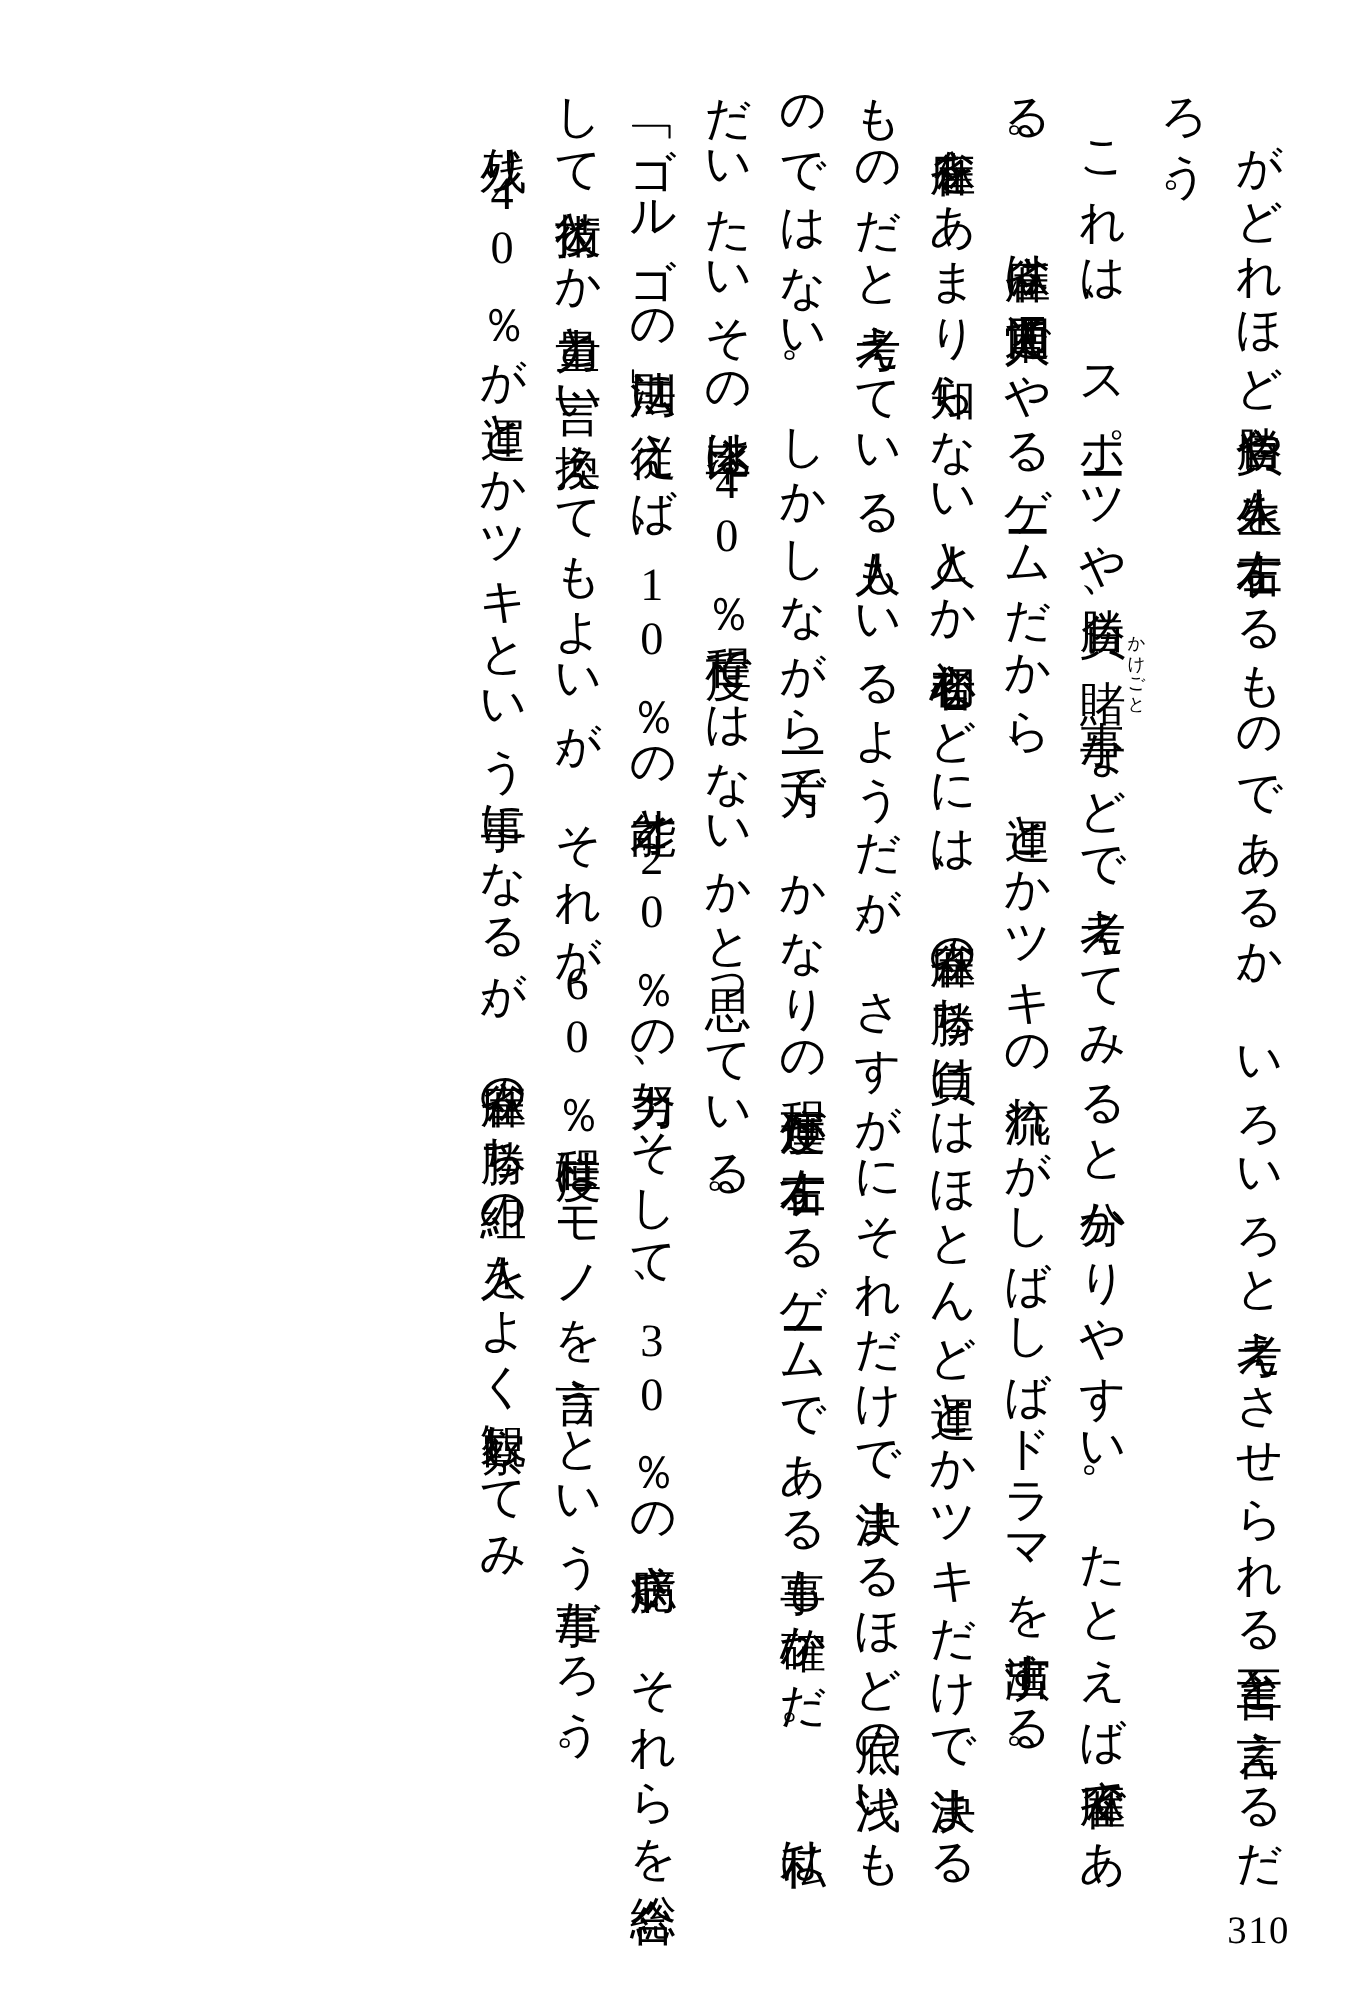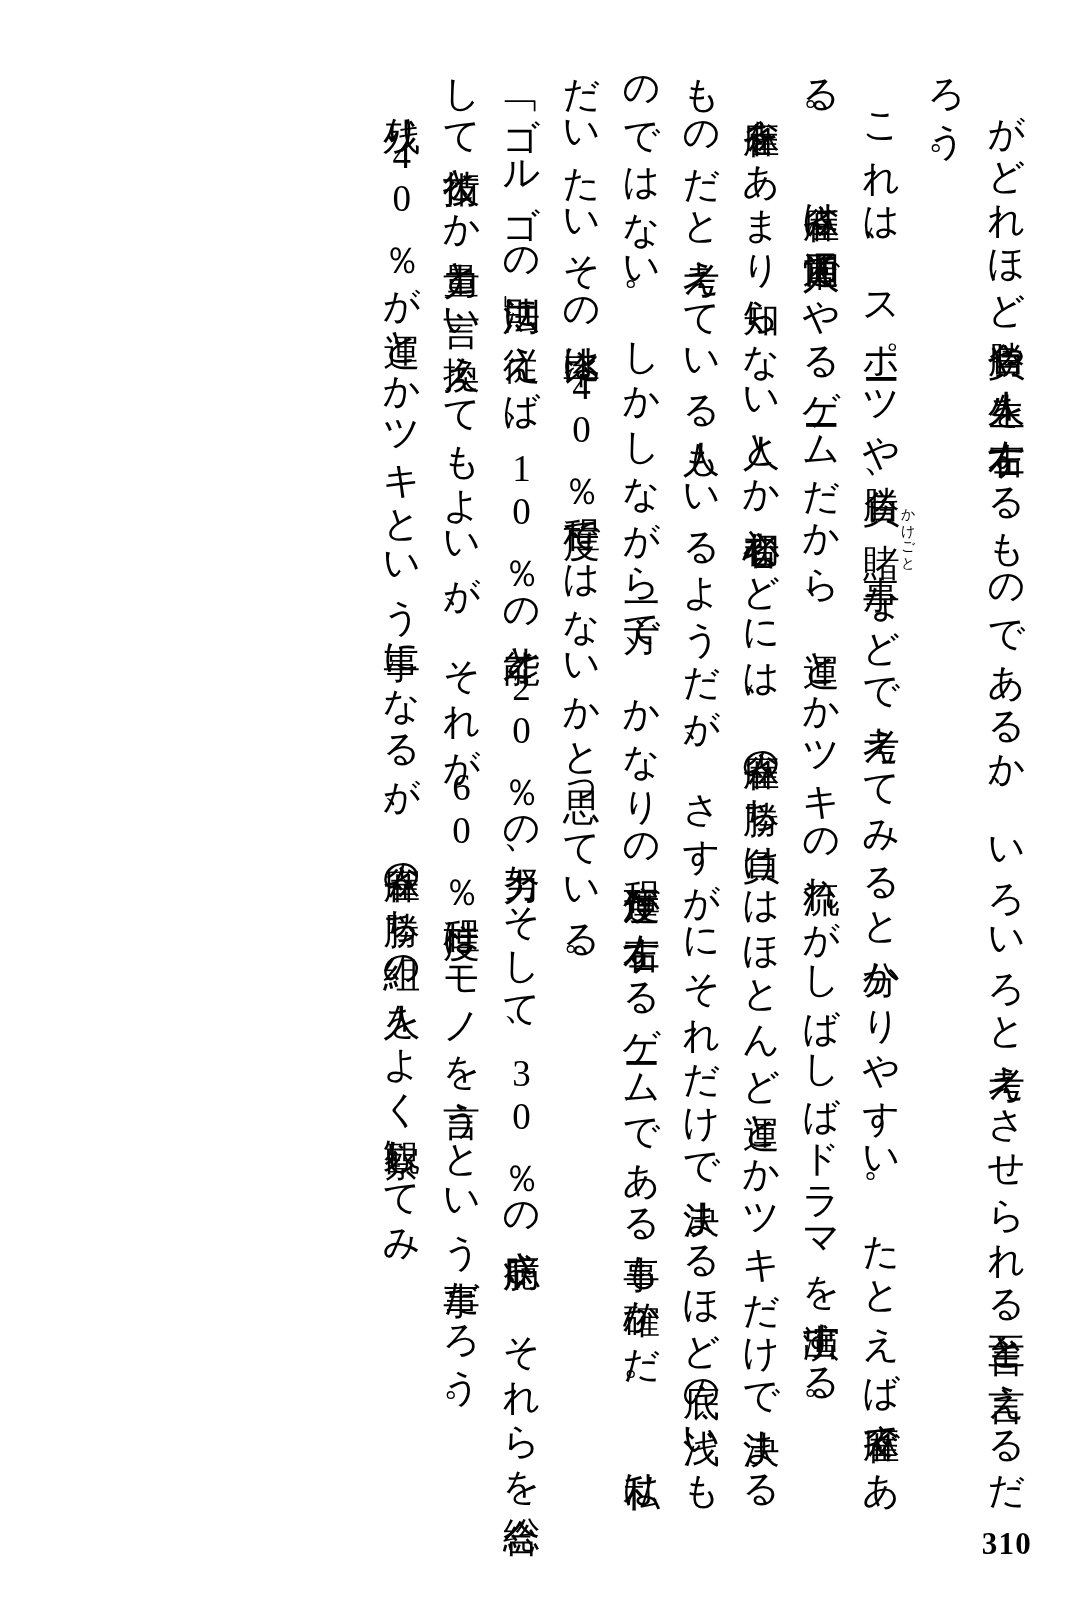--- a/index.html
+++ b/index.html
@@ -49,21 +49,20 @@
     font-weight: 500;
   }
   .page-number {
     position: absolute;
     bottom: 38px;
     right: 50px;
     font-size: 31px;
     letter-spacing: 0.04em;
     font-family: "Liberation Serif", "DejaVu Serif", serif;
     color: #000000;
-    font-weight: bold;
   }
 </style>
 </head>
 <body>
 
 <div class="page">
 
   <div class="text-body">
 
     <p class="para">がどれほど勝負や人生を左右するものであるか、いろいろと考えさせられる至言と言えるだろう。</p>

